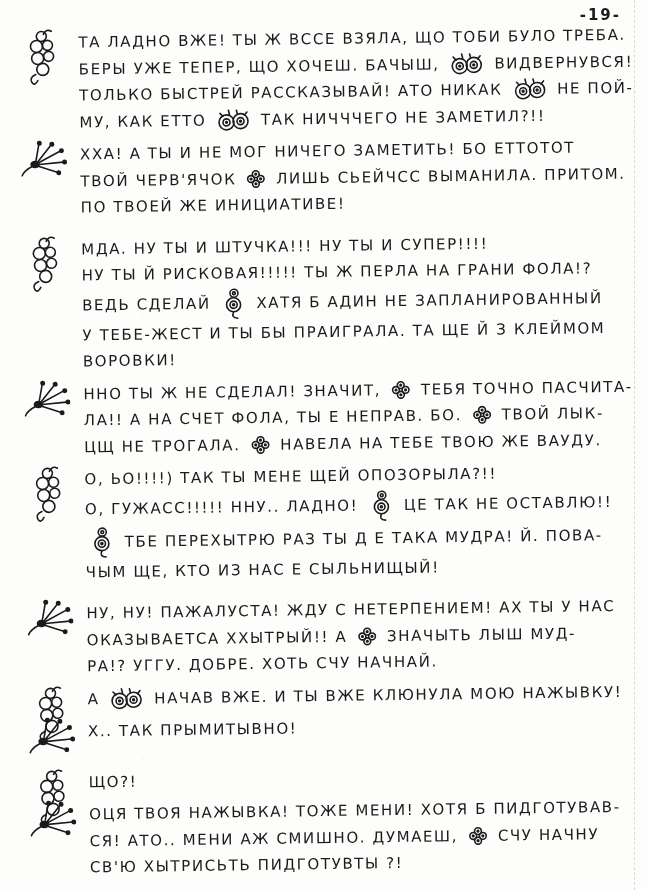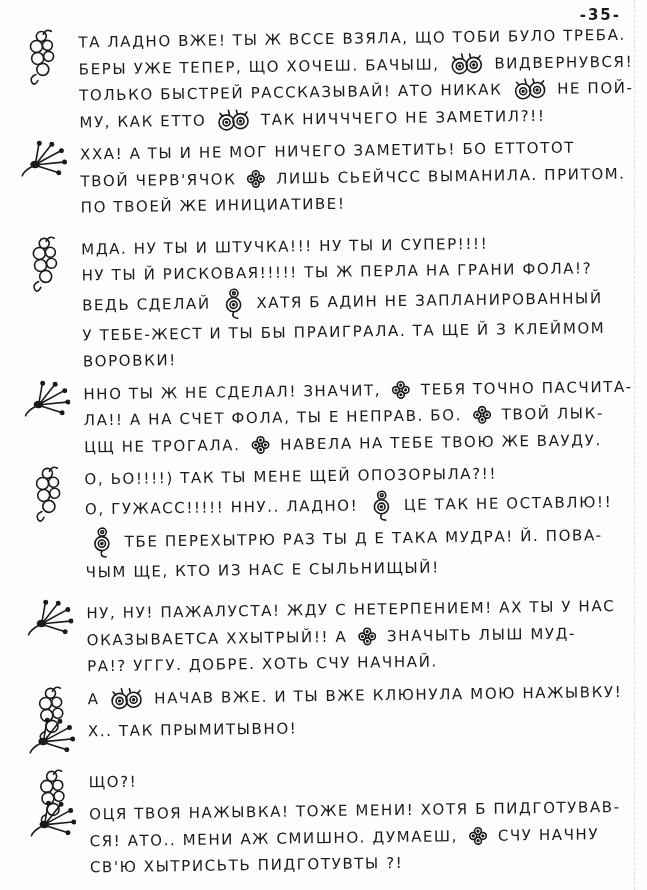--- a/index.html
+++ b/index.html
@@ -42,21 +42,21 @@
     display:flex;align-items:flex-start;justify-content:center;
   }
   .speaker svg{display:block;}
   .inline-icon{display:inline-block;vertical-align:middle;margin:0 4px;}
   .inline-icon svg{display:block;}
   .icon{color:#1b1b1b;}
 </style>
 </head>
 <body style="color: rgb(27, 27, 27); background-color: rgb(253, 253, 252);">
 
-<div class="page-number">-35-</div>
+<div class="page-number">-19-</div>
 <div class="scan-edge"></div>
 <div id="manuscript">
     <div class="para">
       <span class="speaker icon">
         <svg width="32" height="58" viewBox="0 0 32 58" fill="none" stroke="currentColor" stroke-width="1.6" stroke-linecap="round">
        <path d="M18 7 q3 -6 8 -3"></path>
        <circle cx="16" cy="9" r="5"></circle>
        <circle cx="11" cy="19" r="6"></circle>
           <circle cx="22" cy="18" r="5"></circle>
        <circle cx="12" cy="31" r="6"></circle>

